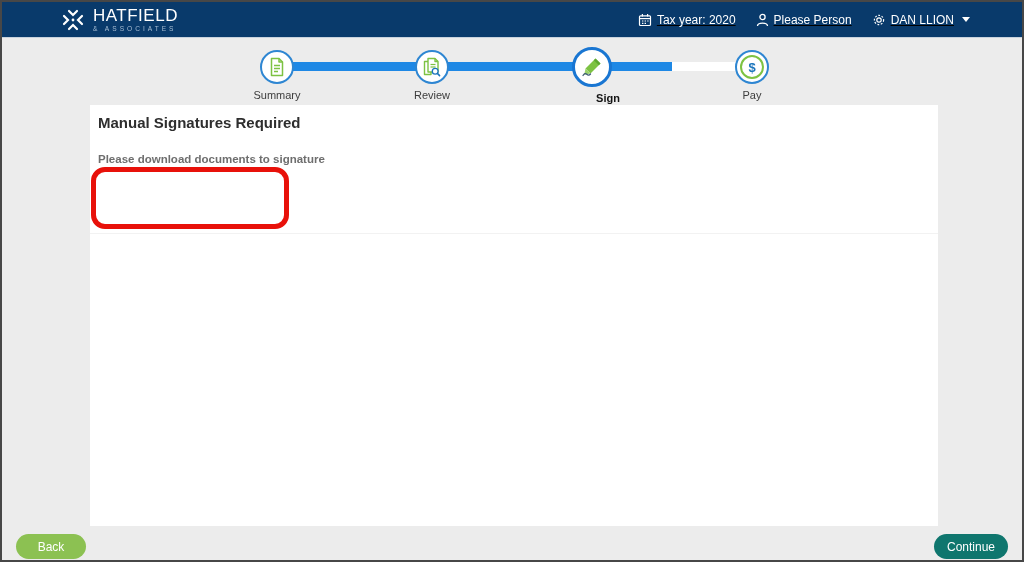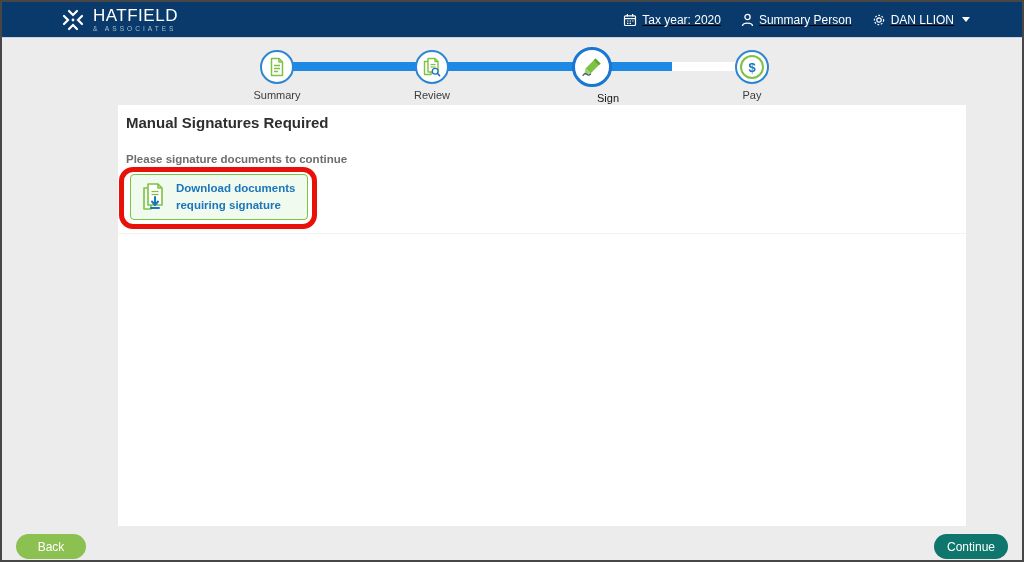--- a/index.html
+++ b/index.html
@@ -24,26 +24,26 @@
   .stepper{position:absolute;top:0;left:0;width:100%;height:100px;}
   .track{position:absolute;left:275px;top:60px;width:475px;height:9px;background:#ffffff;z-index:1;}
   .track-fill{position:absolute;left:275px;top:60px;width:395px;height:9px;background:#1e88e5;z-index:1;}
   .step{position:absolute;width:90px;display:flex;flex-direction:column;align-items:center;gap:5px;z-index:2;cursor:pointer;}
   .step-circle{
     width:30px;height:30px;border-radius:50%;background:#ffffff;
     border:2px solid #2e86d2;display:flex;align-items:center;justify-content:center;
   }
   .step.active .step-circle{width:34px;height:34px;border-width:3px;border-color:#1976d2;}
   .step-label{font-size:11px;color:#3d3d3d;}
-  .step.active .step-label{font-weight:normal;color:#141414;margin-left:32px;}
+  .step.active .step-label{font-weight:bold;color:#141414;margin-left:32px;}
   .pay-ring{width:24px;height:24px;border:2px solid #7dc243;border-radius:50%;
     display:flex;align-items:center;justify-content:center;
     color:#1b75bc;font-weight:bold;font-size:13px;box-sizing:border-box;}
   
-  .card{position:absolute;left:88px;top:103px;width:848px;height:421px;background:#ffffff;margin-left:28px;}
+  .card{position:absolute;left:88px;top:103px;width:848px;height:421px;background:#ffffff;}
   .card-title{position:absolute;left:8px;top:9px;font-size:15px;font-weight:bold;color:#2e2e2e;margin:0;}
   .card-instruction{position:absolute;left:8px;top:48px;font-size:11.5px;font-weight:bold;color:#6e6e6e;}
   .download-btn{
     position:absolute;left:12px;top:69px;width:178px;height:46px;box-sizing:border-box;
     background:#f1faee;border:1px solid #7dc243;border-radius:4px;
     display:flex;align-items:center;gap:9px;padding:0 10px;cursor:pointer;
   }
   .download-btn-text{font-size:11.5px;font-weight:bold;color:#1b75bc;line-height:1.45;text-align:left;}
   .annotation{
     position:absolute;left:1px;top:62px;width:198px;height:62px;box-sizing:border-box;
@@ -100,21 +100,21 @@
         <span>Tax year: 2020</span>
       </div>
 
       <div class="header-item">
         <span>
           <svg width="13" height="14" viewBox="0 0 13 14" fill="none" stroke="#ffffff" stroke-width="1.3">
             <circle cx="6.5" cy="4" r="2.6"></circle>
             <path d="M1.5 13 C1.5 9.2 11.5 9.2 11.5 13"></path>
           </svg>
         </span>
-        <span>Summary Person</span>
+        <span>Please Person</span>
       </div>
 
       <div class="header-item">
         <span>
           <svg width="14" height="14" viewBox="0 0 14 14" fill="none" stroke="#ffffff" stroke-width="1.2">
             <circle cx="7" cy="7" r="2.2"></circle>
             <circle cx="7" cy="7" r="4.6" stroke-dasharray="1.8 1.6"></circle>
           </svg>
         </span>
         <span>DAN LLION</span>
@@ -176,39 +176,22 @@
     <div class="step" style="left:705px;top:48px;">
       <div class="step-circle">
         <span class="pay-ring">$</span>
       </div>
       <span class="step-label">Pay</span>
     </div>
   </div>
 
   <div class="card">
     <h1 class="card-title">Manual Signatures Required</h1>
-    <div class="card-instruction">Please signature documents to continue</div>
+    <div class="card-instruction">Please download documents to signature</div>
 
-    <div class="download-btn">
-      <span>
-        <svg width="26" height="30" viewBox="0 0 26 30" fill="none" stroke-linejoin="round">
-          <path d="M3 6 H10 V27 H3 Z" stroke="#7dc243" stroke-width="1.6"></path>
-          <path d="M7 2 H17 L21 6 V23 H7 Z" fill="#ffffff" stroke="#7dc243" stroke-width="1.6"></path>
-          <path d="M17 2 V6 H21" stroke="#7dc243" stroke-width="1.6"></path>
-          <line x1="10.5" y1="9.5" x2="17.5" y2="9.5" stroke="#7dc243" stroke-width="1.3"></line>
-          <line x1="10.5" y1="12.5" x2="17.5" y2="12.5" stroke="#7dc243" stroke-width="1.3"></line>
-          <path d="M14 15 V22 M11 19.5 L14 23 L17 19.5" stroke="#1b75bc" stroke-width="2" fill="none" stroke-linecap="round"></path>
-          <line x1="10" y1="26" x2="18" y2="26" stroke="#1b75bc" stroke-width="2" stroke-linecap="round"></line>
-        </svg>
-      </span>
-      <span class="download-btn-text">
-        <span>Download documents</span><br>
-        <span>requiring signature</span>
-      </span>
-    </div>
 
     <div class="annotation"></div>
     <div class="card-divider"></div>
   </div>
 
   <button class="pill back-btn">Back</button>
   <button class="pill continue-btn" disabled="">Continue</button>
 
 </div>
 

